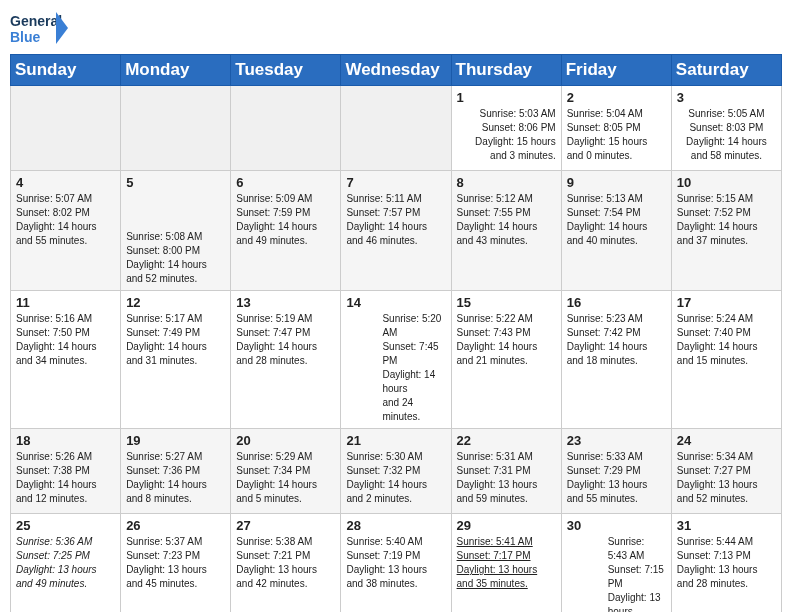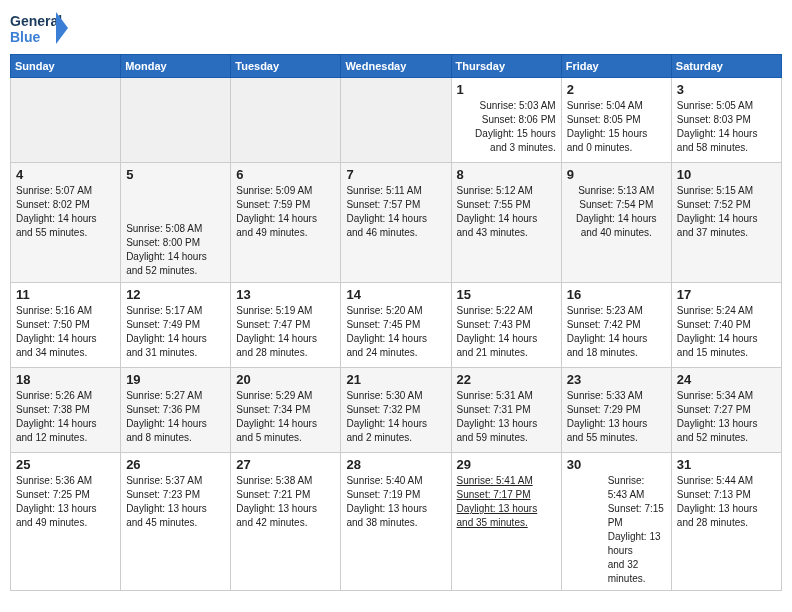--- a/index.html
+++ b/index.html
@@ -34,21 +34,21 @@
       color: #444;
     }
     .calendar-table {
       width: 100%;
       border-collapse: collapse;
       table-layout: fixed;
     }
     .calendar-table th {
       background: #2a6dbf;
       color: #fff;
-      font-size: 11px;
+      font-size: 17px;
       font-weight: bold;
       padding: 5px 4px;
       text-align: left;
       border: 1px solid #1a5aaa;
     }
     .calendar-table td {
       border: 1px solid #ccc;
       vertical-align: top;
       padding: 4px 5px;
       height: 85px;
@@ -121,21 +121,21 @@
         </td>
         <td>
           <span class="day-number">2</span>
           <div class="day-info" style="white-space: pre-line;">Sunrise: 5:04 AM
 Sunset: 8:05 PM
 Daylight: 15 hours
 and 0 minutes.</div>
         </td>
         <td>
           <span class="day-number">3</span>
-          <div class="day-info" style="white-space: pre-line;">Sunrise: 5:05 AM
+          <div class="day-info" style="white-space: pre-line; text-align: center;">Sunrise: 5:05 AM
 Sunset: 8:03 PM
 Daylight: 14 hours
 and 58 minutes.</div>
         </td>
       </tr>
       <tr>
         <td>
           <span class="day-number">4</span>
           <div class="day-info" style="white-space: pre-line;">Sunrise: 5:07 AM
 Sunset: 8:02 PM
@@ -165,21 +165,21 @@
         </td>
         <td>
           <span class="day-number">8</span>
           <div class="day-info" style="white-space: pre-line;">Sunrise: 5:12 AM
 Sunset: 7:55 PM
 Daylight: 14 hours
 and 43 minutes.</div>
         </td>
         <td>
           <span class="day-number">9</span>
-          <div class="day-info" style="white-space: pre-line; text-align: center;">Sunrise: 5:13 AM
+          <div class="day-info" style="white-space: pre-line;">Sunrise: 5:13 AM
 Sunset: 7:54 PM
 Daylight: 14 hours
 and 40 minutes.</div>
         </td>
         <td>
           <span class="day-number">10</span>
           <div class="day-info" style="white-space: pre-line;">Sunrise: 5:15 AM
 Sunset: 7:52 PM
 Daylight: 14 hours
 and 37 minutes.</div>
@@ -202,21 +202,21 @@
         </td>
         <td>
           <span class="day-number">13</span>
           <div class="day-info" style="white-space: pre-line;">Sunrise: 5:19 AM
 Sunset: 7:47 PM
 Daylight: 14 hours
 and 28 minutes.</div>
         </td>
         <td>
           <span class="day-number">14</span>
-          <div class="day-info" style="white-space: pre-line;">Sunrise: 5:20 AM
+          <div class="day-info" style="white-space: pre-line; margin-left: 36px;">Sunrise: 5:20 AM
 Sunset: 7:45 PM
 Daylight: 14 hours
 and 24 minutes.</div>
         </td>
         <td>
           <span class="day-number">15</span>
           <div class="day-info" style="white-space: pre-line;">Sunrise: 5:22 AM
 Sunset: 7:43 PM
 Daylight: 14 hours
 and 21 minutes.</div>
@@ -283,21 +283,21 @@
           <span class="day-number">24</span>
           <div class="day-info" style="white-space: pre-line;">Sunrise: 5:34 AM
 Sunset: 7:27 PM
 Daylight: 13 hours
 and 52 minutes.</div>
         </td>
       </tr>
       <tr>
         <td>
           <span class="day-number">25</span>
-          <div class="day-info" style="white-space: pre-line;">Sunrise: 5:36 AM
+          <div class="day-info" style="white-space: pre-line; font-style: italic;">Sunrise: 5:36 AM
 Sunset: 7:25 PM
 Daylight: 13 hours
 and 49 minutes.</div>
         </td>
         <td>
           <span class="day-number">26</span>
           <div class="day-info" style="white-space: pre-line;">Sunrise: 5:37 AM
 Sunset: 7:23 PM
 Daylight: 13 hours
 and 45 minutes.</div>

